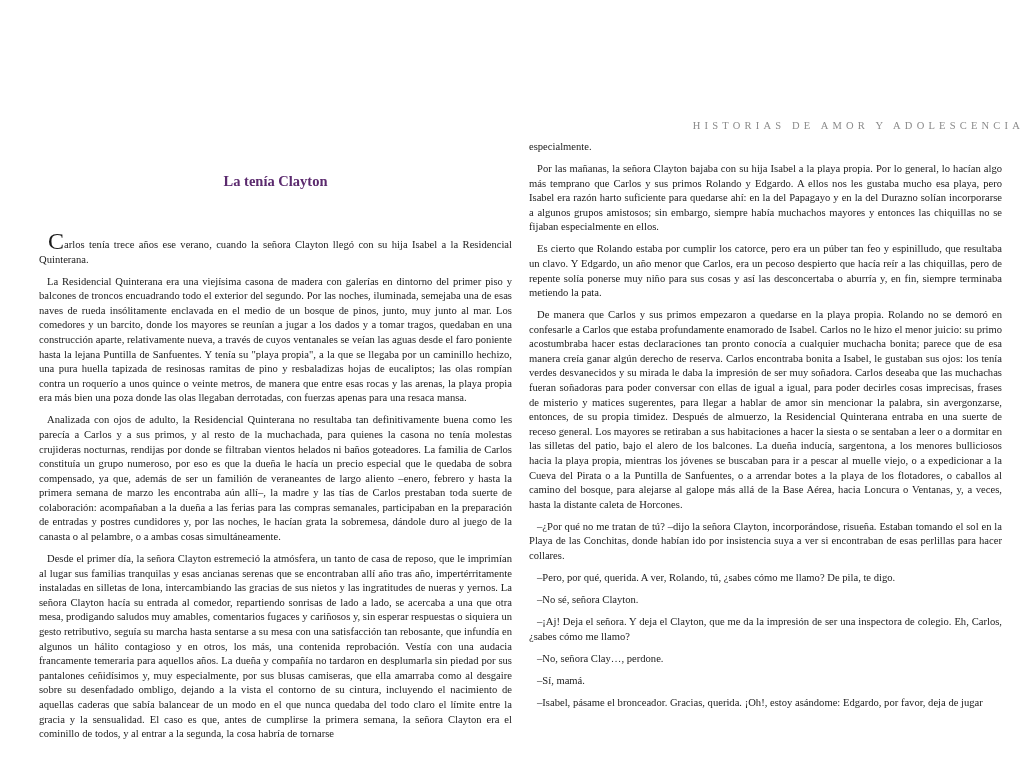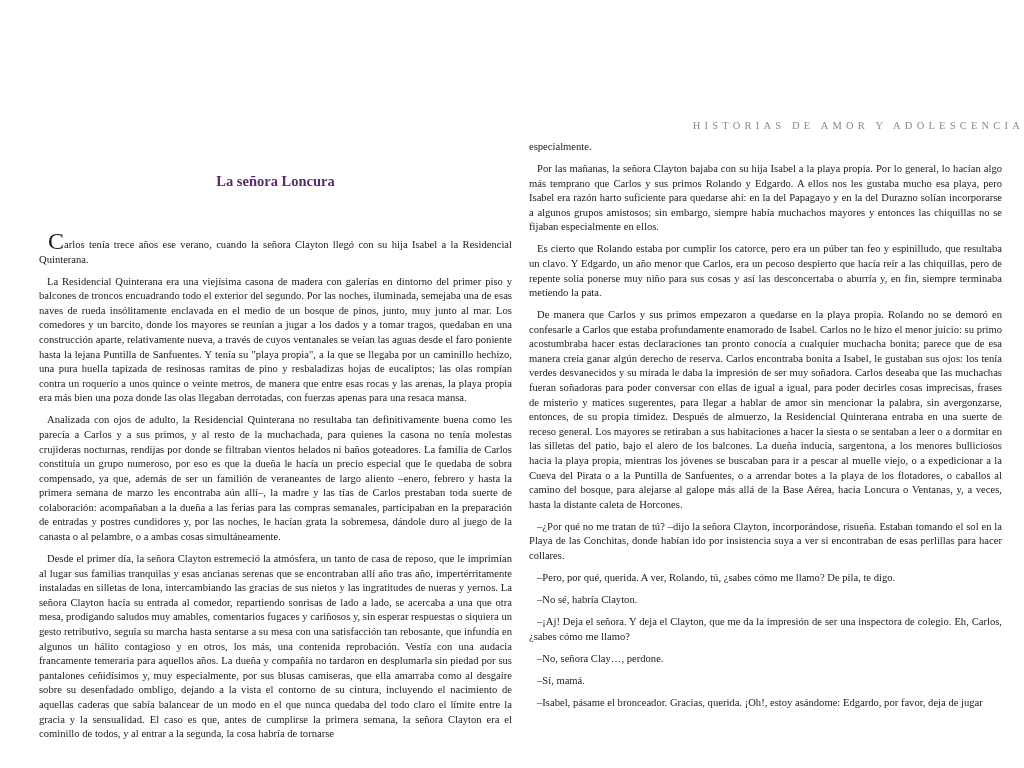--- a/index.html
+++ b/index.html
@@ -17,32 +17,32 @@
   .col p.noindent { text-indent: 0; }
   .col p.first { text-indent: 0; }
   .dropcap { font-size: 24px; line-height: 14px; vertical-align: -1px; margin-left: 9px; }
 </style>
 </head>
 <body>
 
 <div class="running-head">HISTORIAS DE AMOR Y ADOLESCENCIA</div>
 
 <div class="col col-left">
-  <h1 class="chapter-title">La señora Loncura</h1>
+  <h1 class="chapter-title">La tenía Clayton</h1>
   <p class="first"><span class="dropcap">C</span><span>arlos tenía trece años ese verano, cuando la señora Clayton llegó con su hija Isabel a la Residencial Quinterana.</span></p>
   <p>La Residencial Quinterana era una viejísima casona de madera con galerías en dintorno del primer piso y balcones de troncos encuadrando todo el exterior del segundo. Por las noches, iluminada, semejaba una de esas naves de rueda insólitamente enclavada en el medio de un bosque de pinos, junto, muy junto al mar. Los comedores y un barcito, donde los mayores se reunían a jugar a los dados y a tomar tragos, quedaban en una construcción aparte, relativamente nueva, a través de cuyos ventanales se veían las aguas desde el faro poniente hasta la lejana Puntilla de Sanfuentes. Y tenía su "playa propia", a la que se llegaba por un caminillo hechizo, una pura huella tapizada de resinosas ramitas de pino y resbaladizas hojas de eucaliptos; las olas rompían contra un roquerío a unos quince o veinte metros, de manera que entre esas rocas y las arenas, la playa propia era más bien una poza donde las olas llegaban derrotadas, con fuerzas apenas para una resaca mansa.</p>
   <p>Analizada con ojos de adulto, la Residencial Quinterana no resultaba tan definitivamente buena como les parecía a Carlos y a sus primos, y al resto de la muchachada, para quienes la casona no tenía molestas crujideras nocturnas, rendijas por donde se filtraban vientos helados ni baños goteadores. La familia de Carlos constituía un grupo numeroso, por eso es que la dueña le hacía un precio especial que le quedaba de sobra compensado, ya que, además de ser un familión de veraneantes de largo aliento –enero, febrero y hasta la primera semana de marzo les encontraba aún allí–, la madre y las tías de Carlos prestaban toda suerte de colaboración: acompañaban a la dueña a las ferias para las compras semanales, participaban en la preparación de entradas y postres cundidores y, por las noches, le hacían grata la sobremesa, dándole duro al juego de la canasta o al pelambre, o a ambas cosas simultáneamente.</p>
   <p>Desde el primer día, la señora Clayton estremeció la atmósfera, un tanto de casa de reposo, que le imprimían al lugar sus familias tranquilas y esas ancianas serenas que se encontraban allí año tras año, impertérritamente instaladas en silletas de lona, intercambiando las gracias de sus nietos y las ingratitudes de nueras y yernos. La señora Clayton hacía su entrada al comedor, repartiendo sonrisas de lado a lado, se acercaba a una que otra mesa, prodigando saludos muy amables, comentarios fugaces y cariñosos y, sin esperar respuestas o siquiera un gesto retributivo, seguía su marcha hasta sentarse a su mesa con una satisfacción tan rebosante, que infundía en algunos un hálito contagioso y en otros, los más, una contenida reprobación. Vestía con una audacia francamente temeraria para aquellos años. La dueña y compañía no tardaron en desplumarla sin piedad por sus pantalones ceñidísimos y, muy especialmente, por sus blusas camiseras, que ella amarraba como al desgaire sobre su desenfadado ombligo, dejando a la vista el contorno de su cintura, incluyendo el nacimiento de aquellas caderas que sabía balancear de un modo en el que nunca quedaba del todo claro el límite entre la gracia y la sensualidad. El caso es que, antes de cumplirse la primera semana, la señora Clayton era el cominillo de todos, y al entrar a la segunda, la cosa habría de tornarse</p>
 </div>
 
 <div class="col col-right">
   <p class="noindent">especialmente.</p>
   <p>Por las mañanas, la señora Clayton bajaba con su hija Isabel a la playa propia. Por lo general, lo hacían algo más temprano que Carlos y sus primos Rolando y Edgardo. A ellos nos les gustaba mucho esa playa, pero Isabel era razón harto suficiente para quedarse ahí: en la del Papagayo y en la del Durazno solían incorporarse a algunos grupos amistosos; sin embargo, siempre había muchachos mayores y entonces las chiquillas no se fijaban especialmente en ellos.</p>
   <p>Es cierto que Rolando estaba por cumplir los catorce, pero era un púber tan feo y espinilludo, que resultaba un clavo. Y Edgardo, un año menor que Carlos, era un pecoso despierto que hacía reír a las chiquillas, pero de repente solía ponerse muy niño para sus cosas y así las desconcertaba o aburría y, en fin, siempre terminaba metiendo la pata.</p>
   <p>De manera que Carlos y sus primos empezaron a quedarse en la playa propia. Rolando no se demoró en confesarle a Carlos que estaba profundamente enamorado de Isabel. Carlos no le hizo el menor juicio: su primo acostumbraba hacer estas declaraciones tan pronto conocía a cualquier muchacha bonita; parece que de esa manera creía ganar algún derecho de reserva. Carlos encontraba bonita a Isabel, le gustaban sus ojos: los tenía verdes desvanecidos y su mirada le daba la impresión de ser muy soñadora. Carlos deseaba que las muchachas fueran soñadoras para poder conversar con ellas de igual a igual, para poder decirles cosas imprecisas, frases de misterio y matices sugerentes, para llegar a hablar de amor sin mencionar la palabra, sin avergonzarse, entonces, de su propia timidez. Después de almuerzo, la Residencial Quinterana entraba en una suerte de receso general. Los mayores se retiraban a sus habitaciones a hacer la siesta o se sentaban a leer o a dormitar en las silletas del patio, bajo el alero de los balcones. La dueña inducía, sargentona, a los menores bulliciosos hacia la playa propia, mientras los jóvenes se buscaban para ir a pescar al muelle viejo, o a expedicionar a la Cueva del Pirata o a la Puntilla de Sanfuentes, o a arrendar botes a la playa de los flotadores, o caballos al camino del bosque, para alejarse al galope más allá de la Base Aérea, hacia Loncura o Ventanas, y, a veces, hasta la distante caleta de Horcones.</p>
   <p>–¿Por qué no me tratan de tú? –dijo la señora Clayton, incorporándose, risueña. Estaban tomando el sol en la Playa de las Conchitas, donde habían ido por insistencia suya a ver si encontraban de esas perlillas para hacer collares.</p>
   <p>–Pero, por qué, querida. A ver, Rolando, tú, ¿sabes cómo me llamo? De pila, te digo.</p>
-  <p>–No sé, habría Clayton.</p>
+  <p>–No sé, señora Clayton.</p>
   <p>–¡Aj! Deja el señora. Y deja el Clayton, que me da la impresión de ser una inspectora de colegio. Eh, Carlos, ¿sabes cómo me llamo?</p>
   <p>–No, señora Clay…, perdone.</p>
   <p>–Sí, mamá.</p>
   <p>–Isabel, pásame el bronceador. Gracias, querida. ¡Oh!, estoy asándome: Edgardo, por favor, deja de jugar</p>
 </div>
 
 </body></html>

